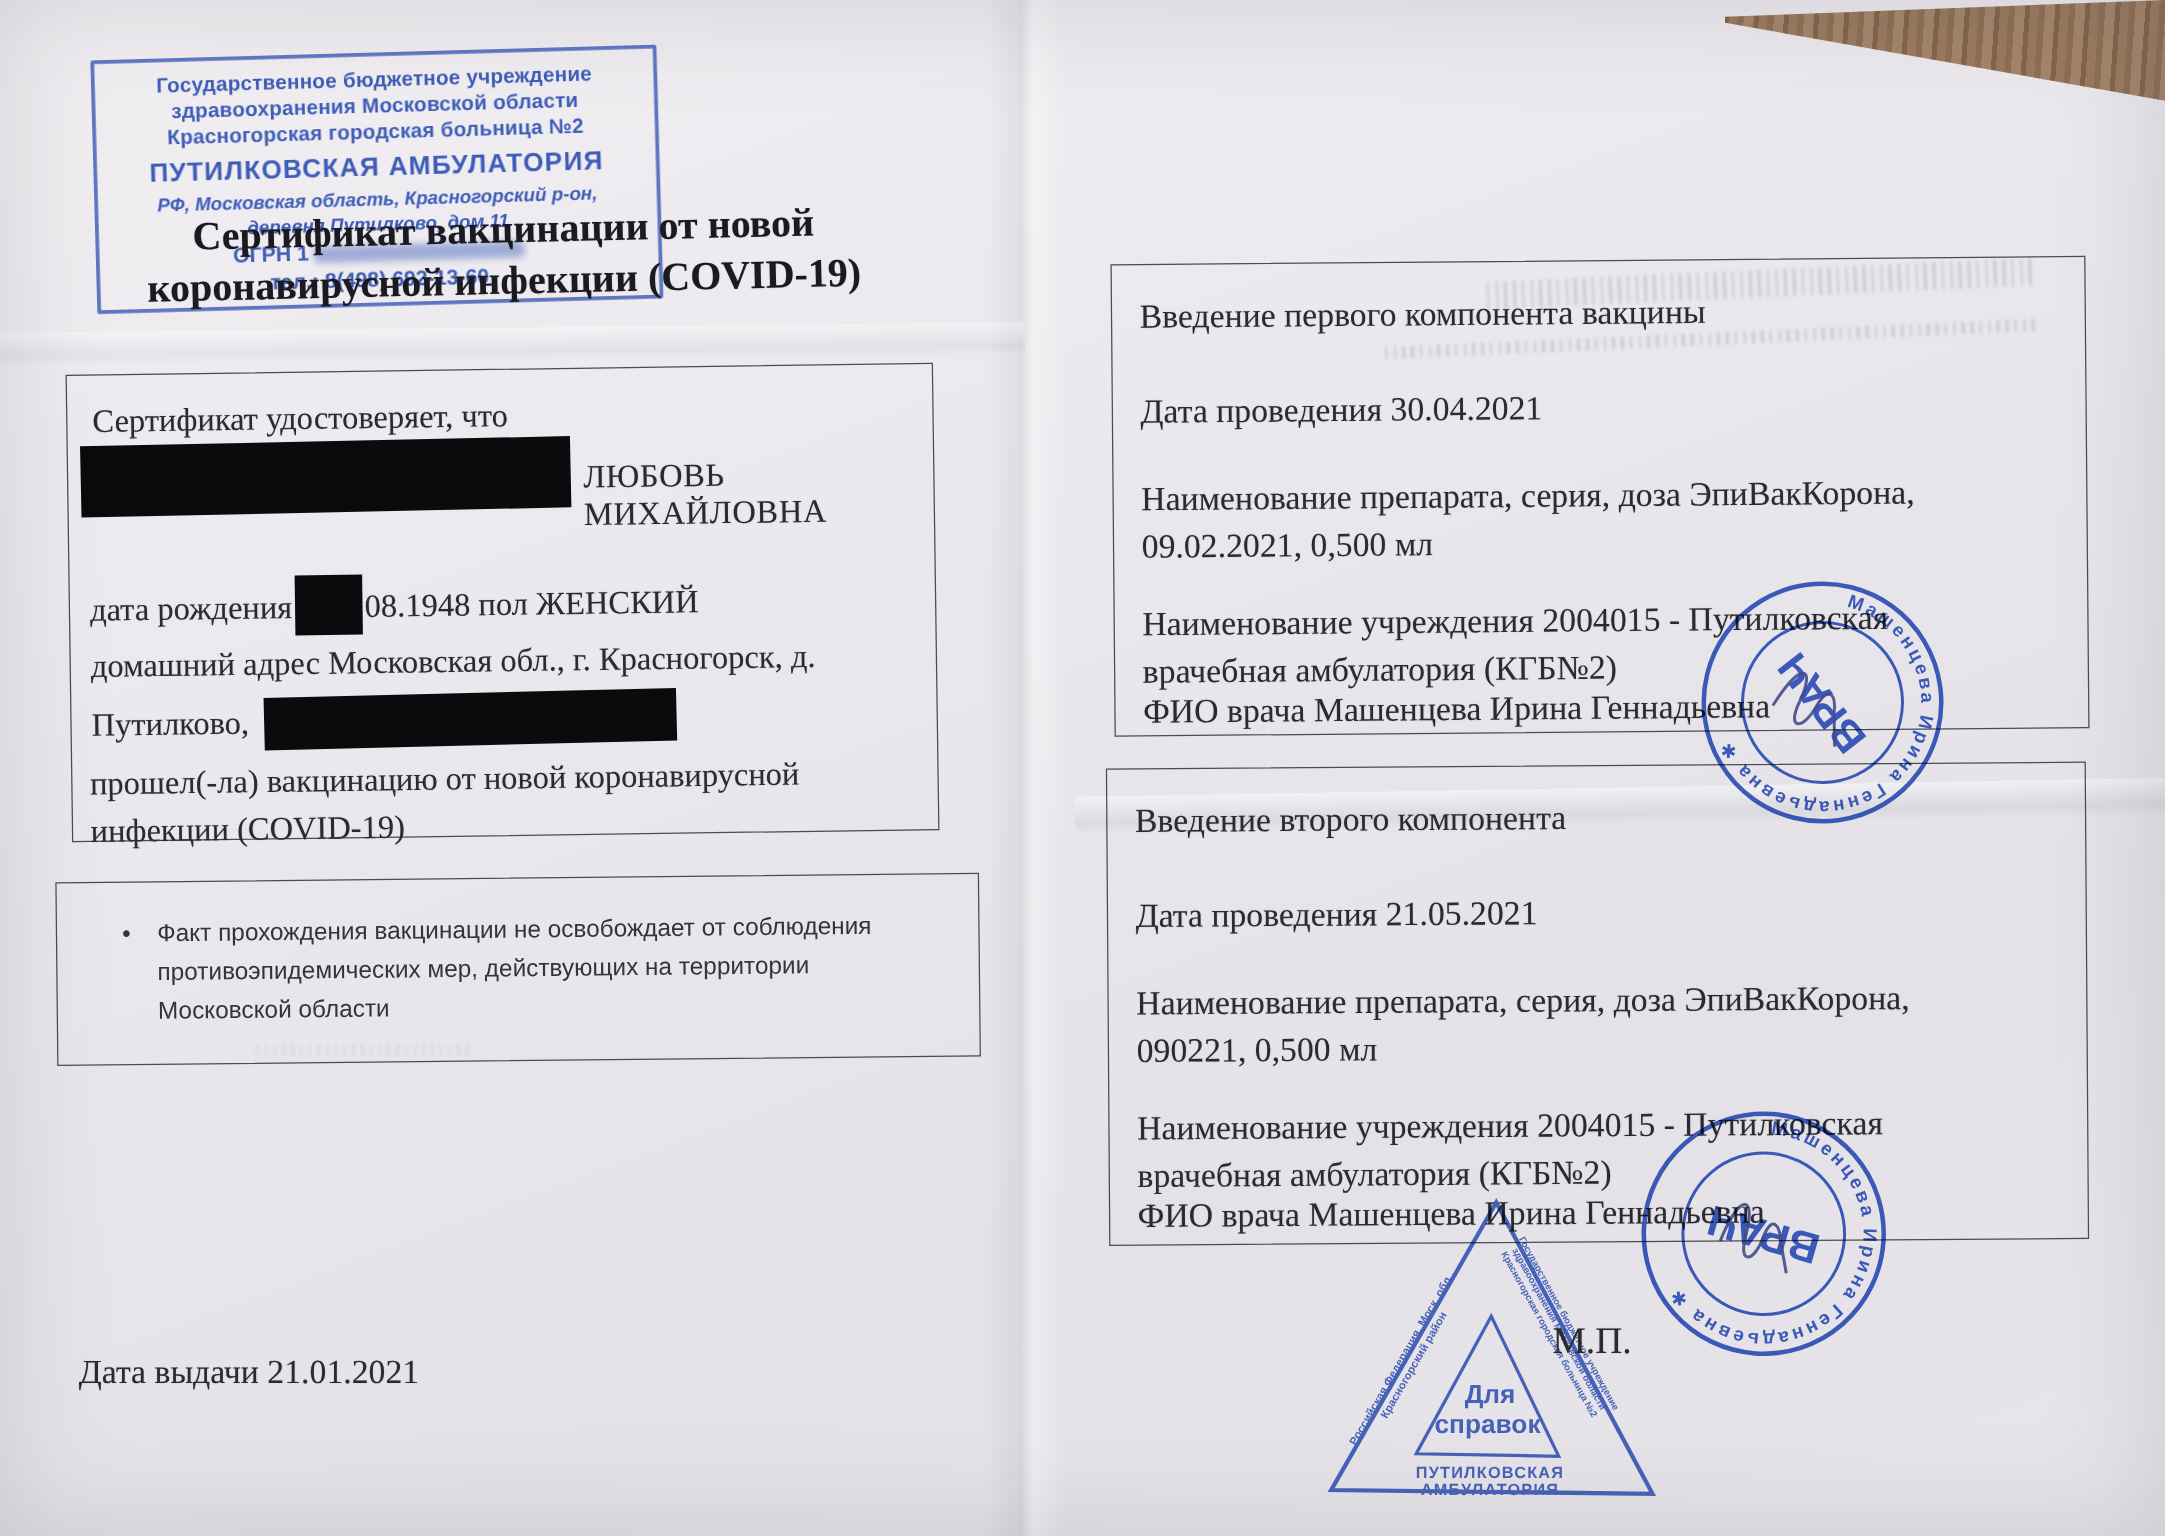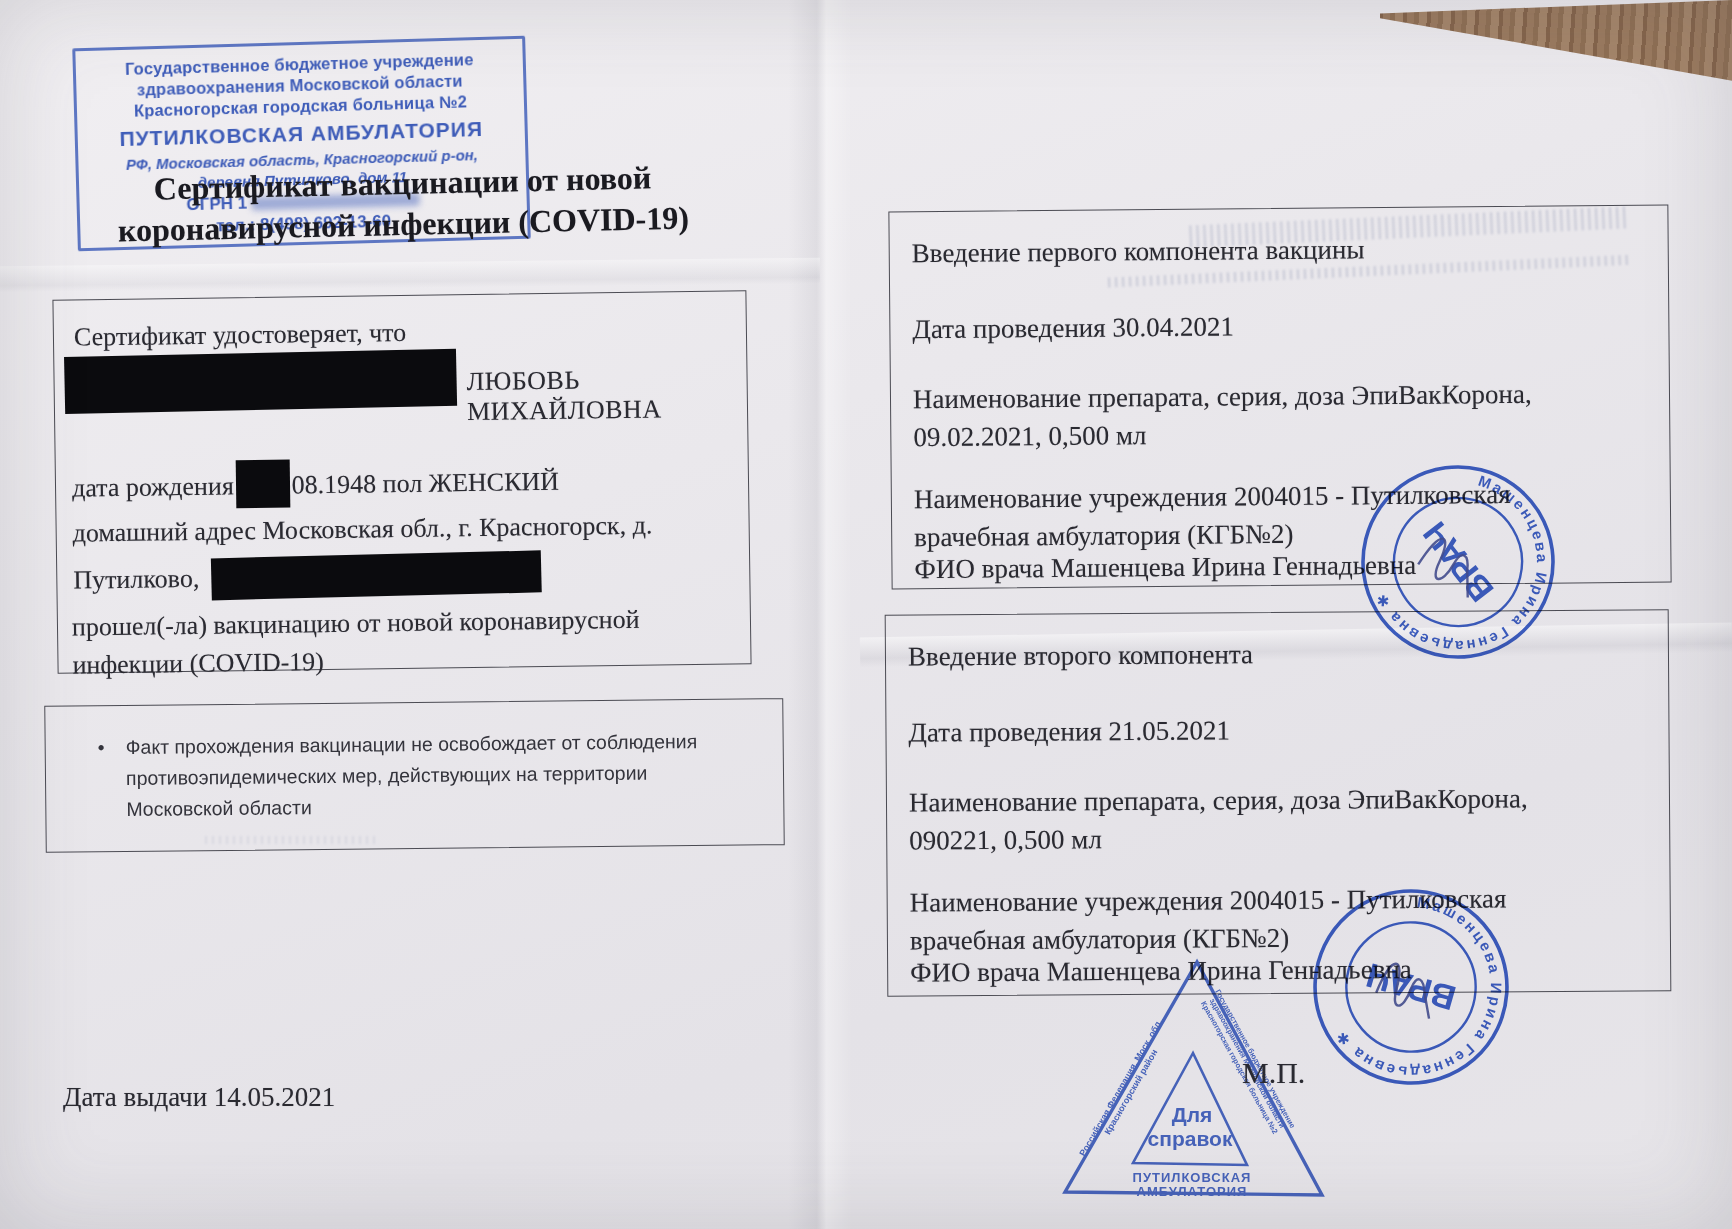--- a/index.html
+++ b/index.html
@@ -112,21 +112,21 @@
     <div class="abs notice" style="left:52px;top:26px;">•</div>
     <div class="abs notice" style="left:80px;top:26px;width:640px;">
       <span>Факт прохождения вакцинации не освобождает от соблюдения</span><br>
       <span>противоэпидемических мер, действующих на территории</span><br>
       <span>Московской области</span>
     </div>
   </div>
 
   <div class="abs pencil" style="left:205px;top:836px;width:170px;height:8px;opacity:.18;"></div>
 
-  <div class="abs bodytext ph" style="left:63px;top:1082px;font-size:27px;">Дата выдачи 14.05.2021</div>
+  <div class="abs bodytext ph" style="left:63px;top:1082px;font-size:27px;">Дата выдачи 21.01.2021</div>
 
   <div class="abs thinbox" style="left:890px;top:208px;width:778px;height:376px;transform:rotate(-.5deg);">
     <div class="rrow ph" style="top:22px;">Введение первого компонента вакцины</div>
     <div class="abs pencil" style="left:300px;top:8px;width:440px;height:22px;transform:rotate(-2deg);"></div>
     <div class="abs pencil" style="left:218px;top:58px;width:520px;height:10px;transform:rotate(-2deg);"></div>
     <div class="rrow ph" style="top:98px;">Дата проведения 30.04.2021</div>
     <div class="rrow ph" style="top:168px;">Наименование препарата, серия, доза ЭпиВакКорона,</div>
     <div class="rrow ph" style="top:206px;">09.02.2021, 0,500 мл</div>
     <div class="rrow ph" style="top:268px;">Наименование учреждения 2004015 - Путилковская</div>
     <div class="rrow ph" style="top:306px;">врачебная амбулатория (КГБ№2)</div>

